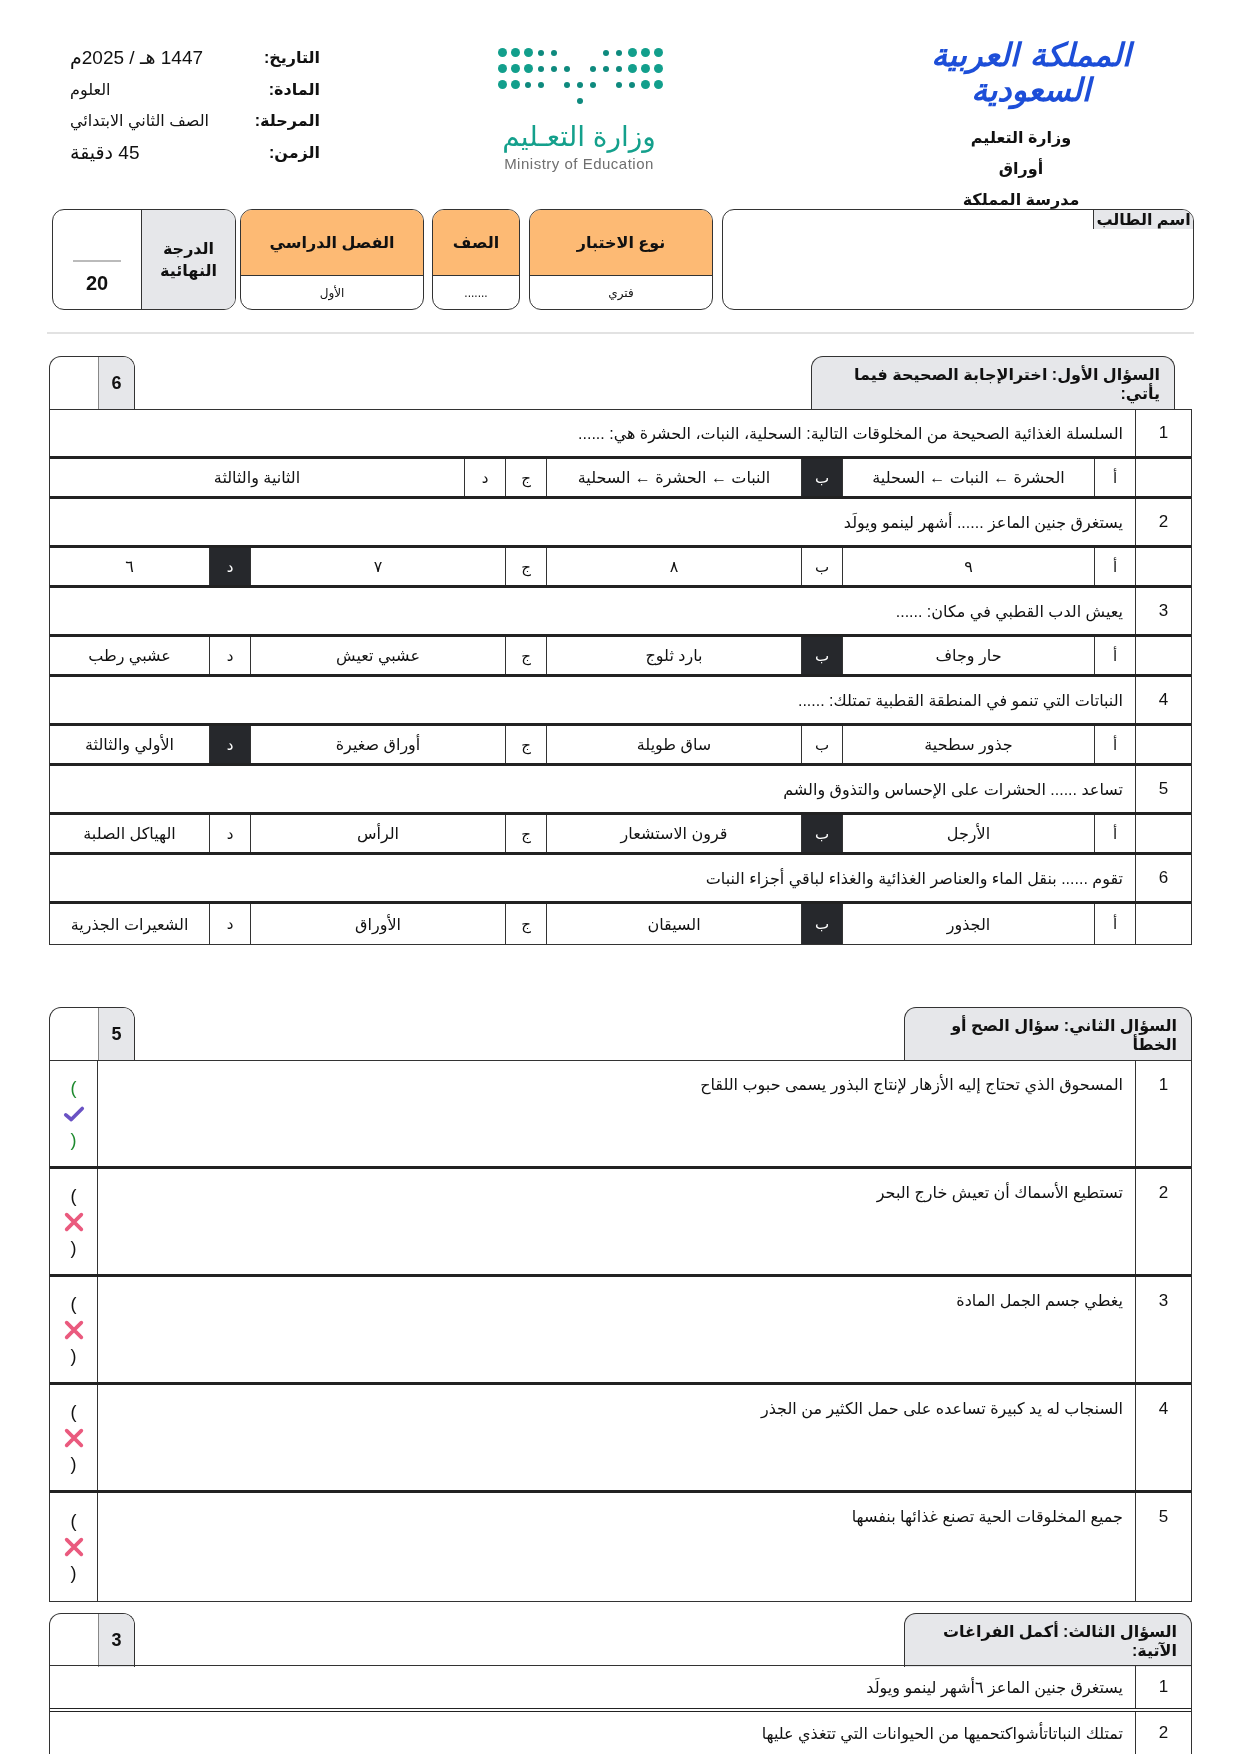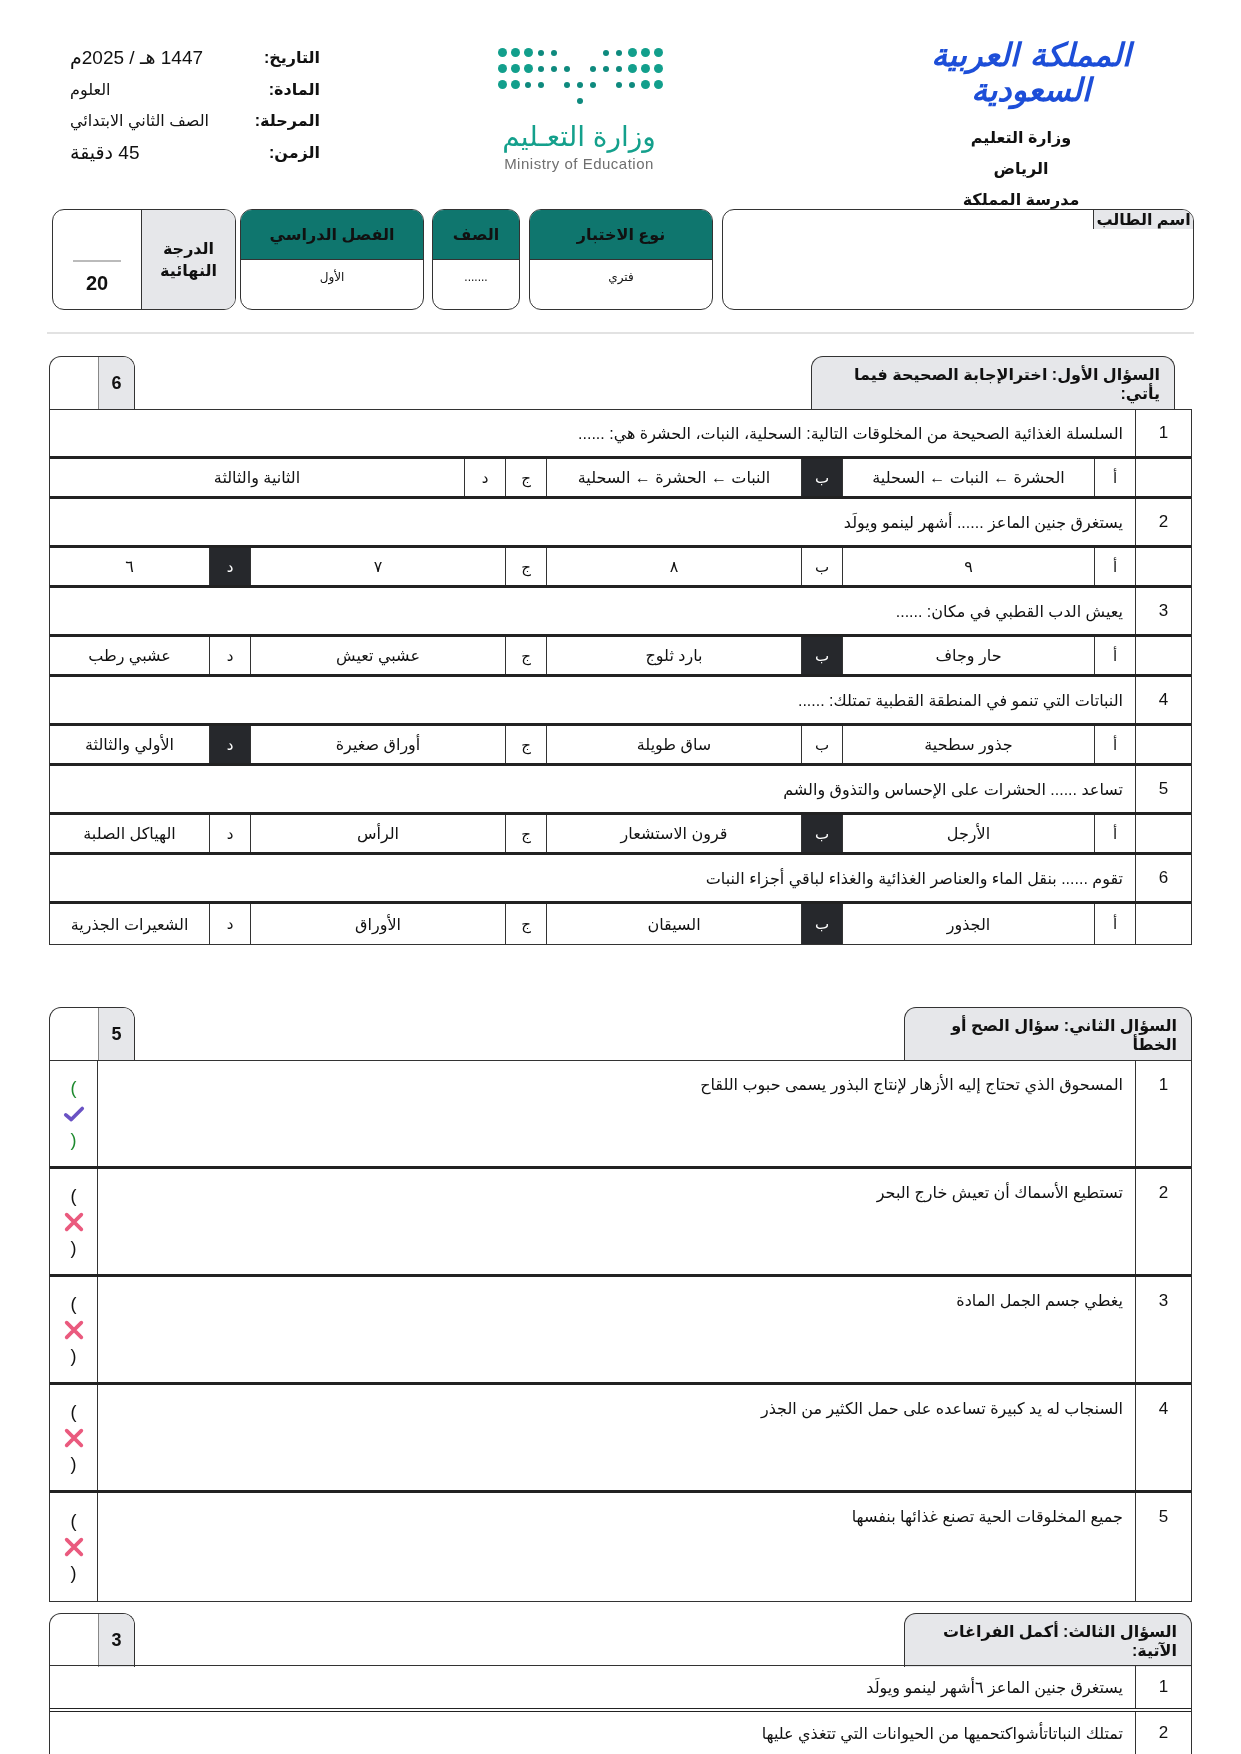--- a/index.html
+++ b/index.html
@@ -21,21 +21,21 @@
   .moe-en { font-size: 15px; color: #6f6f6f; letter-spacing: 0.5px; line-height: 20px; }
 
   .hdr-left { position: absolute; top: 42px; left: 60px; width: 260px; }
   .meta-row { display: flex; flex-direction: row; height: 31.5px; align-items: center; }
   .meta-label { width: 60px; font-weight: bold; font-size: 16px; text-align: right; }
   .meta-val { flex: 1; font-size: 16px; text-align: left; padding-left: 10px; direction: rtl; }
   .meta-val.big { font-size: 19px; }
 
   
   .info { position: absolute; top: 209px; height: 101px; border: 1.5px solid #333; border-radius: 12px; overflow: hidden; background: #fff; }
-  .info .ih { height: 50px; background: #0f766e; border-bottom: 1.5px solid #333; display: flex; align-items: center; justify-content: center; font-weight: bold; font-size: 16px; }
+  .info .ih { height: 66px; background: #fdba74; border-bottom: 1.5px solid #333; display: flex; align-items: center; justify-content: center; font-weight: bold; font-size: 16px; }
   .info .iv { height: 34px; display: flex; align-items: center; justify-content: center; font-size: 12px; }
   .box-student { left: 722px; width: 472px; display: flex; flex-direction: column; }
   .box-student .name-label { width: 100px; background: #e6e7ea; border-left: 1.5px solid #333; display: flex; align-items: center; justify-content: center; font-weight: bold; font-size: 16px; }
   .box-student .name-field { flex: 1; }
   .box-type { left: 529px; width: 184px; }
   .box-class { left: 432px; width: 88px; }
   .box-sem { left: 240px; width: 184px; }
   .box-grade { left: 52px; width: 184px; display: flex; flex-direction: row; }
   .box-grade .g-label { width: 94px; background: #e6e7ea; border-left: 1.5px solid #333; display: flex; align-items: center; justify-content: center; text-align: center; font-weight: bold; font-size: 16px; line-height: 22px; }
   .box-grade .g-val { flex: 1; position: relative; }
@@ -81,21 +81,21 @@
   .fill-row { height: 46px; display: flex; flex-direction: row; border-bottom: 4px double #222; }
   .fill-row .qn { width: 56px; border-left: 1.5px solid #333; display: flex; align-items: center; justify-content: center; font-size: 17px; }
   .fill-row .qt { flex: 1; display: flex; align-items: center; padding-right: 12px; font-size: 16px; }
 </style>
 </head>
 <body>
 
 <div class="hdr-right">
   <div class="kingdom-logo">المملكة العربية السعودية</div>
   <div class="line l1">وزارة التعليم</div>
-  <div class="line">الرياض</div>
+  <div class="line">أوراق</div>
   <div class="line">مدرسة المملكة</div>
 </div>
 
 <div class="hdr-center">
   <div class="dots">
     <span class="dot"></span>
       <span class="dot"></span>
       <span class="dot"></span>
       <span class="dot s"></span>
       <span class="dot s"></span>

